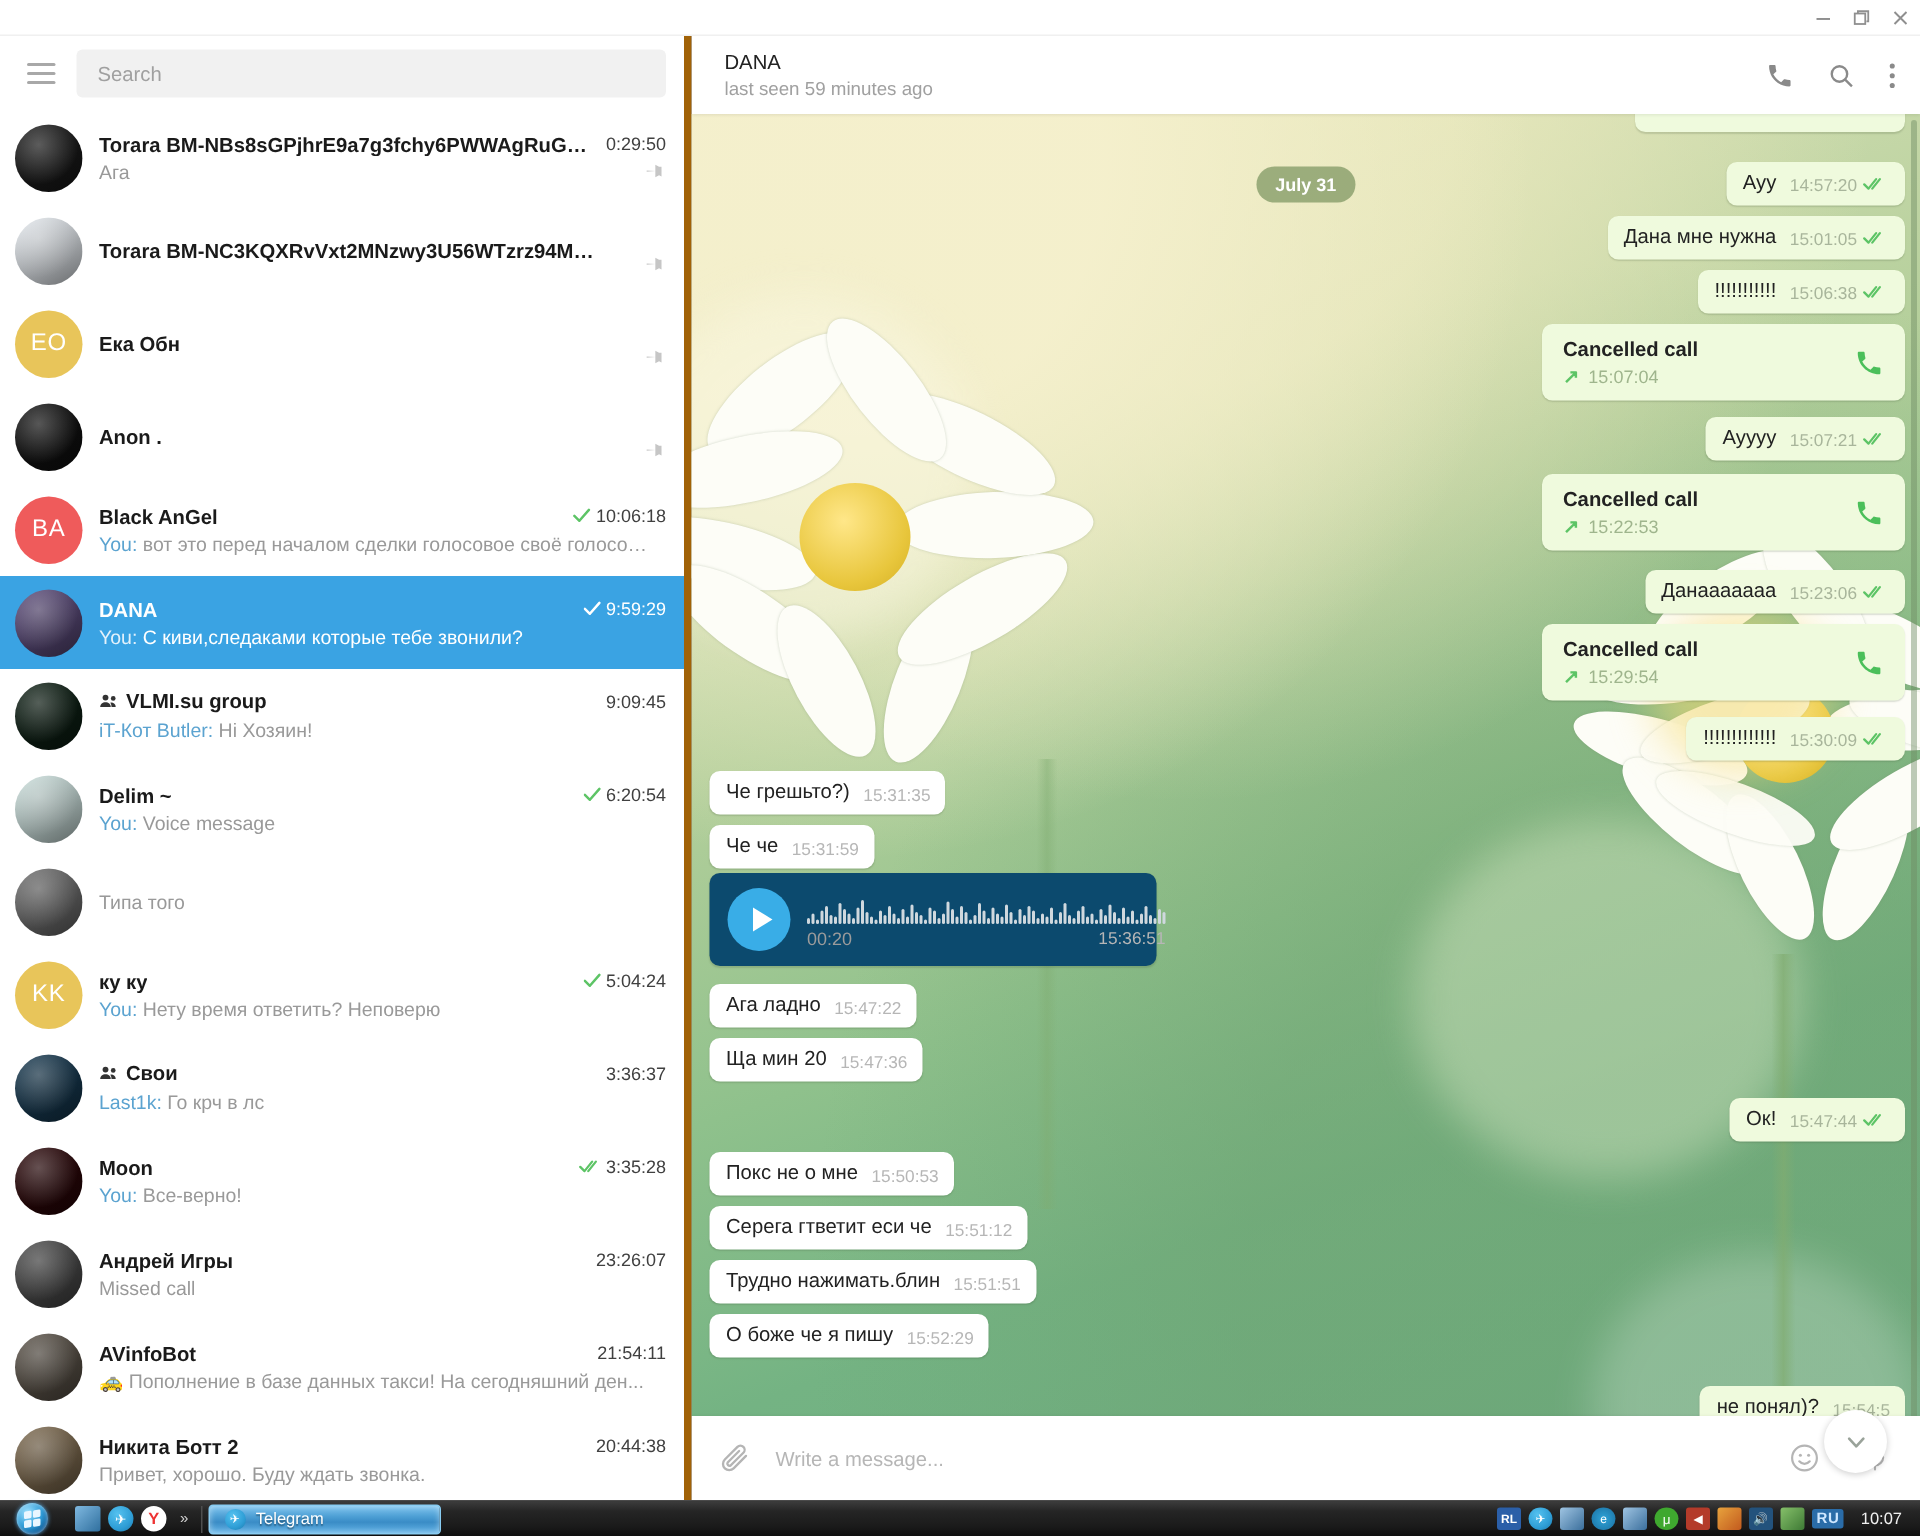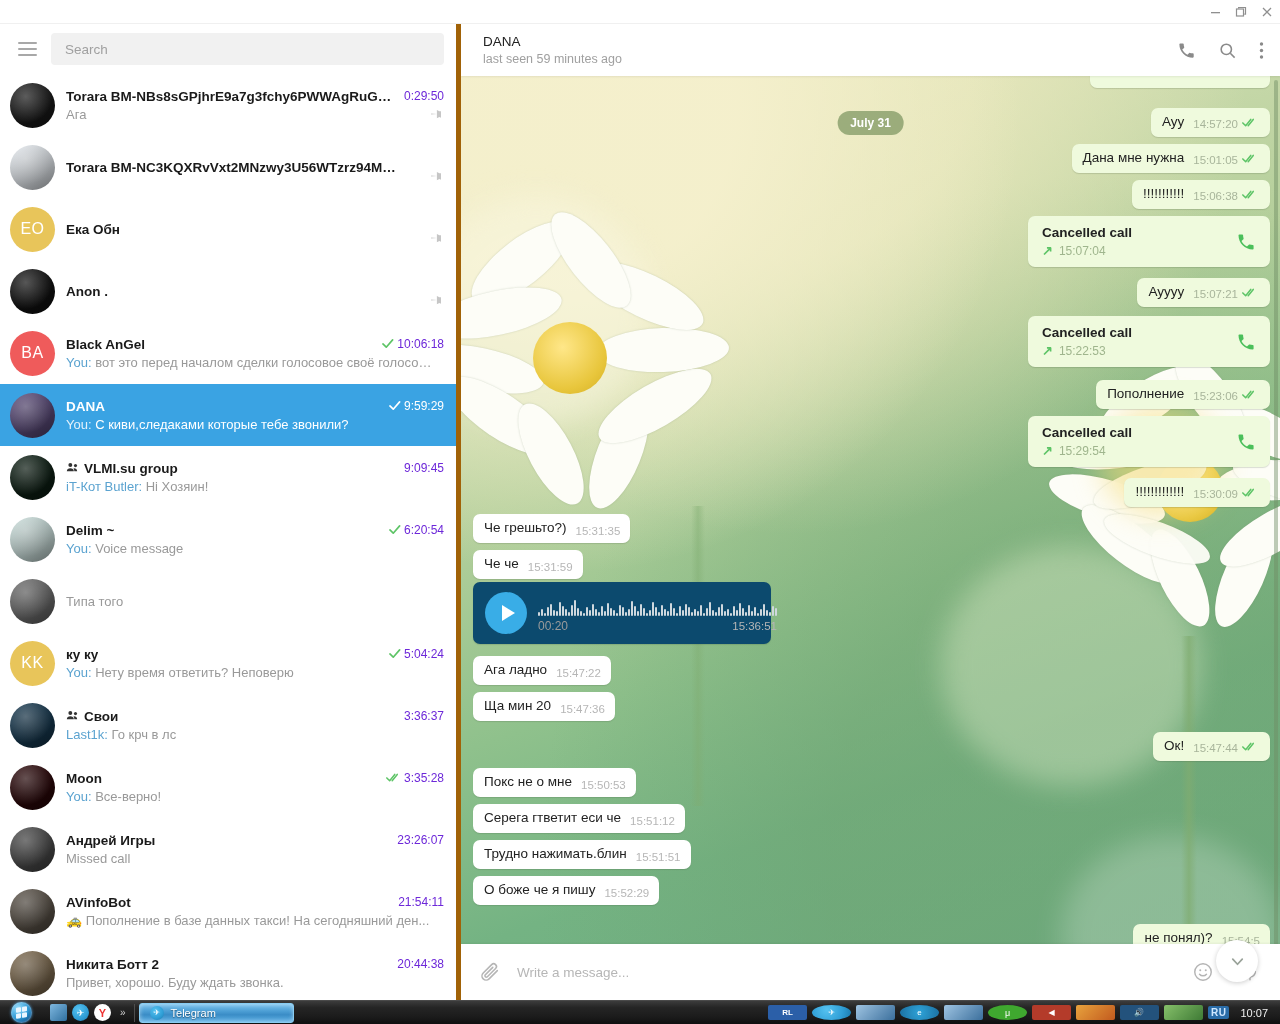--- a/index.html
+++ b/index.html
@@ -40,21 +40,21 @@
   .chat-row.active { background:#3aa3e3; }
   .avatar { width:45px; height:45px; border-radius:50%; flex:0 0 45px; position:relative;
     overflow:hidden; display:flex; align-items:center; justify-content:center;
     color:#fff; font-size:16px; letter-spacing:.5px; }
   .avatar .initials { position:relative; z-index:2; font-size:16px; }
   .row-main { flex:1; min-width:0; margin-left:11px; display:flex; flex-direction:column; justify-content:center; gap:3px; }
   .row-line1 { display:flex; align-items:center; }
   .row-name { font-size:13.5px; font-weight:bold; color:#1a1a1a; white-space:nowrap;
     overflow:hidden; text-overflow:ellipsis; max-width:330px; }
   .chat-row.active .row-name { color:#fff; }
-  .row-time { font-size:12px; color:#6d28d9; margin-left:auto; white-space:nowrap; padding-left:8px;
+  .row-time { font-size:12px; color:#404040; margin-left:auto; white-space:nowrap; padding-left:8px;
     display:flex; align-items:center; gap:3px; }
   .chat-row.active .row-time { color:#fff; }
   .row-msg { font-size:13px; color:#999; white-space:nowrap; overflow:hidden;
     text-overflow:ellipsis; max-width:368px; }
   .chat-row.active .row-msg { color:#fff; }
   .row-msg .you { color:#5ba3d0; }
   .chat-row.active .row-msg .you { color:#e3f1fb; }
   .grp-ico { display:inline-block; margin-right:5px; color:#333; font-size:11px; vertical-align:middle; }
   .pin { position:absolute; right:14px; bottom:12px; color:#c6c6c6; font-size:13px;
     transform:rotate(45deg); }
@@ -161,21 +161,21 @@
   .ql { width:17px; height:17px; border-radius:2px; display:flex; align-items:center; justify-content:center;
     font-size:10px; color:#fff; }
   .chev { color:#cfcfcf; font-size:10px; padding:0 4px; }
   .tb-sep { width:1px; height:18px; background:#4e4e4e; margin:0 4px; }
   .taskitem { height:20px; min-width:155px; display:flex; align-items:center; gap:7px;
     padding:0 10px; border-radius:3px;
     background:linear-gradient(180deg,#7fc4ee 0%,#4c9ed4 40%,#3a8cc6 60%,#63b3e6 100%);
     border:1px solid #88ccf2; box-shadow:inset 0 0 4px rgba(255,255,255,.45); }
   .taskitem span { font-size:11px; color:#fff; text-shadow:0 1px 1px rgba(0,0,0,.4); }
   .tray { margin-left:auto; display:flex; align-items:center; gap:5px; padding-right:8px; }
-  .tray-ico { width:39px; height:15px; border-radius:2px; display:flex;
+  .tray-ico { width:16px; height:15px; border-radius:2px; display:flex;
     align-items:center; justify-content:center; font-size:8px; color:#fff; }
   .lang { font-size:10px; color:#cfe7ff; background:#2a6ca8; padding:1px 3px; border-radius:2px;
     font-weight:bold; letter-spacing:.5px; }
   .clock { font-size:11px; color:#f0f0f0; padding-left:6px; padding-right:4px; }
 
   .tg-plane { width:100%; height:100%; border-radius:50%;
     background:radial-gradient(circle at 38% 32%, #55c2f0, #2f9ed6 60%, #1b79ac);
     display:flex; align-items:center; justify-content:center; color:#fff; font-size:9px; }
 </style>
 </head>
@@ -567,21 +567,21 @@
                   <span>15:22:53</span>
                 </div>
               </div>
               <div class="cb-phone">
                 <svg width="20" height="20" viewBox="0 0 24 24" fill="#4bbf5a">
                   <path d="M6.6 10.8c1.4 2.8 3.8 5.1 6.6 6.6l2.2-2.2c.3-.3.7-.4 1-.2 1.2.4 2.4.6 3.7.6.6 0 1 .4 1 1V20c0 .6-.4 1-1 1C10.6 21 3 13.4 3 4c0-.6.4-1 1-1h3.5c.6 0 1 .4 1 1 0 1.3.2 2.5.6 3.7.1.3 0 .7-.2 1l-2.3 2.1z"></path>
                 </svg>
               </div>
             </div>
             <div class="bubble out" style="top: 304px; right: 10px;">
-              <span class="btext">Пополнение</span>
+              <span class="btext">Данааааааа</span>
               <span class="btime">
                 <span>15:23:06</span>
                 <span class="dbltick"><svg class="" width="15" height="11" viewBox="0 0 18 11" fill="none" stroke="currentColor" stroke-width="1.8" stroke-linecap="round" stroke-linejoin="round">
                     <path d="M1 6 L4.4 9.4 L10.5 1.8"></path>
                     <path d="M7.4 9.4 L13.5 1.8"></path>
                   </svg></span>
               </span>
             </div>
             <div class="callbub" style="top: 340px; right: 10px; width: 242px;">
               <div class="cb-l">

